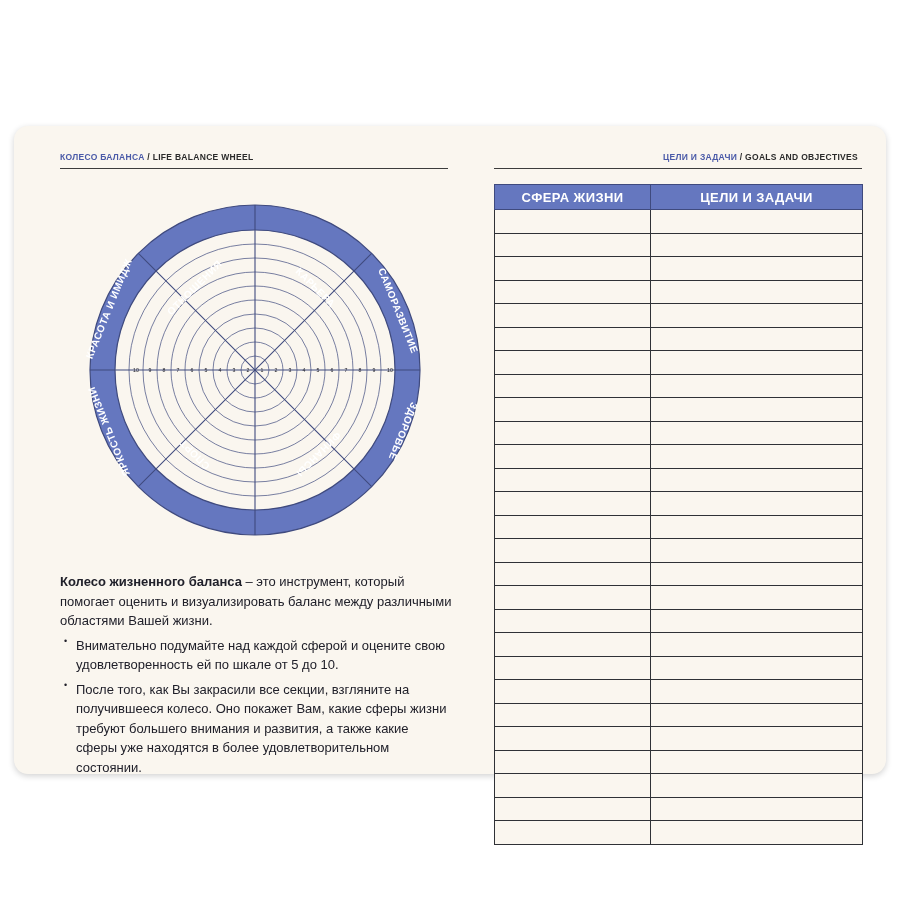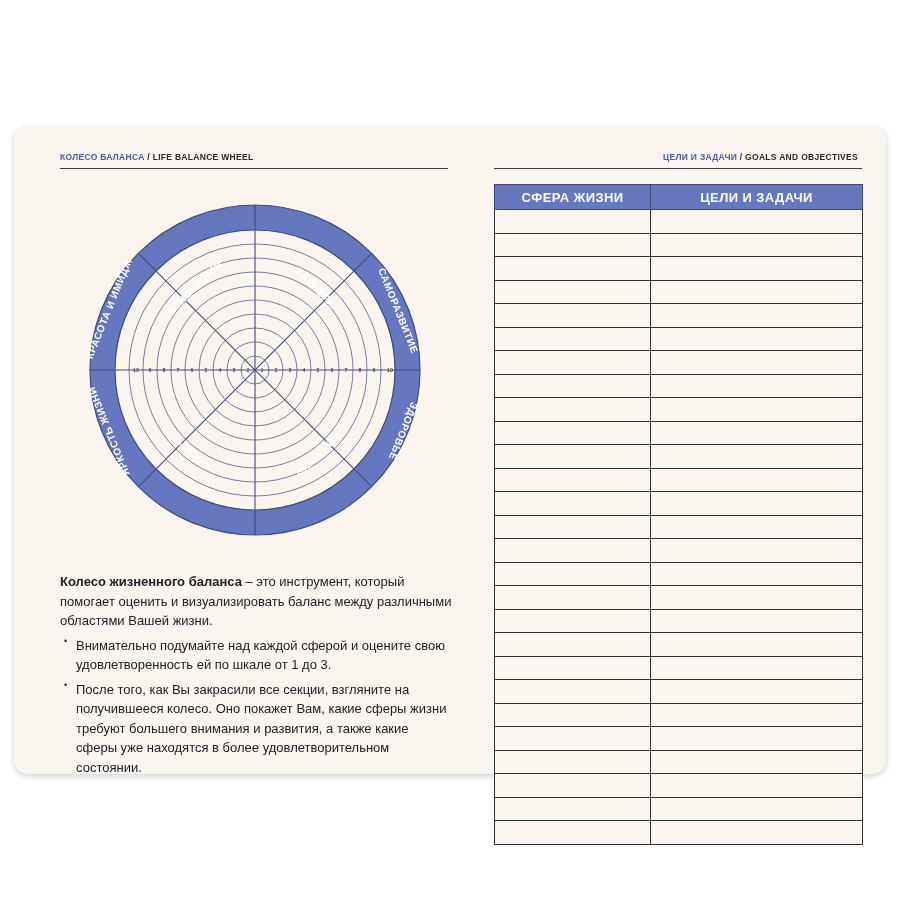--- a/index.html
+++ b/index.html
@@ -227,21 +227,21 @@
 
               <text transform="translate(137,110) rotate(-45)">ОТНОШЕНИЯ</text>
             </g>
           </g>
         </svg>
       </div>
 
       <div id="desc">
         <p class="lead"><b>Колесо жизненного баланса</b><span> – это инструмент, который помогает оценить и визуализировать баланс между различными областями Вашей жизни.</span></p>
         <ul>
-          <li>Внимательно подумайте над каждой сферой и оцените свою удовлетворенность ей по шкале от 1 до 3.</li>
+          <li>Внимательно подумайте над каждой сферой и оцените свою удовлетворенность ей по шкале от 5 до 10.</li>
           <li>После того, как Вы закрасили все секции, взгляните на получившееся колесо. Оно покажет Вам, какие сферы жизни требуют большего внимания и развития, а также какие сферы уже находятся в более удовлетворительном состоянии.</li>
         </ul>
       </div>
 
       <div id="table-wrap">
         <table class="goals">
           <colgroup>
               <col class="c1">
               <col class="c2">
             </colgroup>

